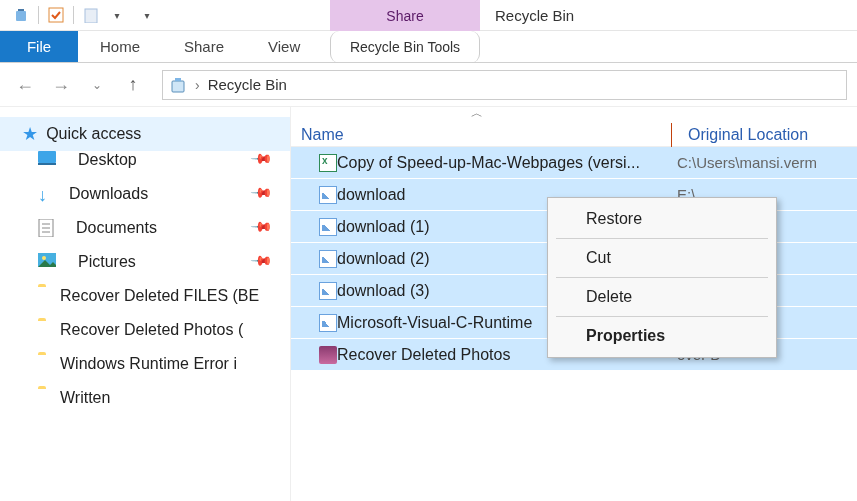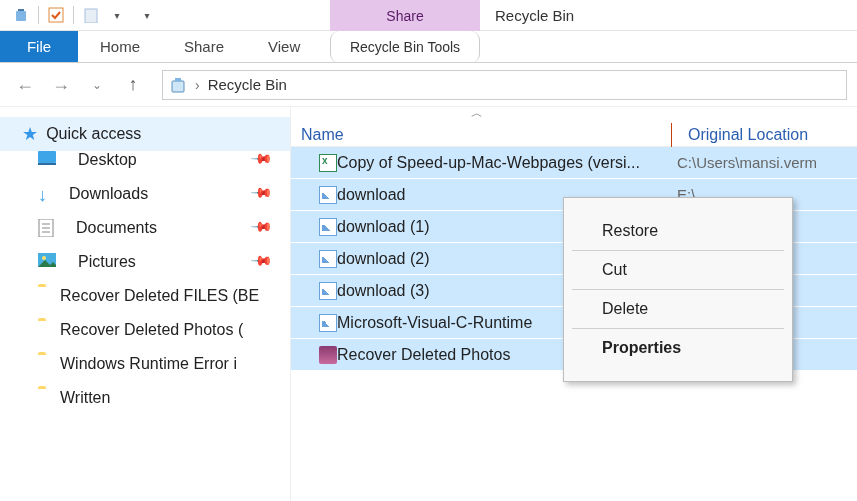--- a/index.html
+++ b/index.html
@@ -50,21 +50,21 @@
 .row .c2 { padding-left:6px; color:#666; font-size:15px; white-space:nowrap; overflow:hidden;}
 .row.last .c1, .row.last .c2 { }
 .fic { width:18px; height:18px; flex-shrink:0; display:flex; align-items:center; justify-content:center; }
 .excel { background:#fff; border:1px solid #2e8b57; position:relative;}
 .excel::after{content:"x"; color:#2e8b57; font-size:10px; font-weight:bold; position:absolute; left:2px; top:0;}
 .imgic { background:#fff; border:1px solid #6aa2de; position:relative;}
 .imgic::after{content:""; position:absolute; left:2px; top:6px; width:10px; height:6px; background:linear-gradient(45deg,#6aa2de 50%, transparent 50%);}
 .rar { background:linear-gradient(#8a3a6f,#c96a9f); border-radius:2px;}
 
 
-.ctxmenu { position:absolute; left:272px; top:90px; width:230px; background:#f8f8f8; border:1px solid #bcbcbc; box-shadow:3px 3px 6px rgba(0,0,0,.25); padding:16px 0;}
+.ctxmenu { position:absolute; left:256px; top:90px; width:230px; background:#f8f8f8; border:1px solid #bcbcbc; box-shadow:3px 3px 6px rgba(0,0,0,.25); padding:4px 0;}
 .ctxitem { padding:8px 38px; font-size:16px; color:#222;}
 .ctxsep { height:1px; background:#d0d0d0; margin:2px 8px;}
 .ctxitem.bold { font-weight:700;}
 
 svg { display:block; }
 </style>
 </head>
 <body>
 
 <div class="titlebar">

